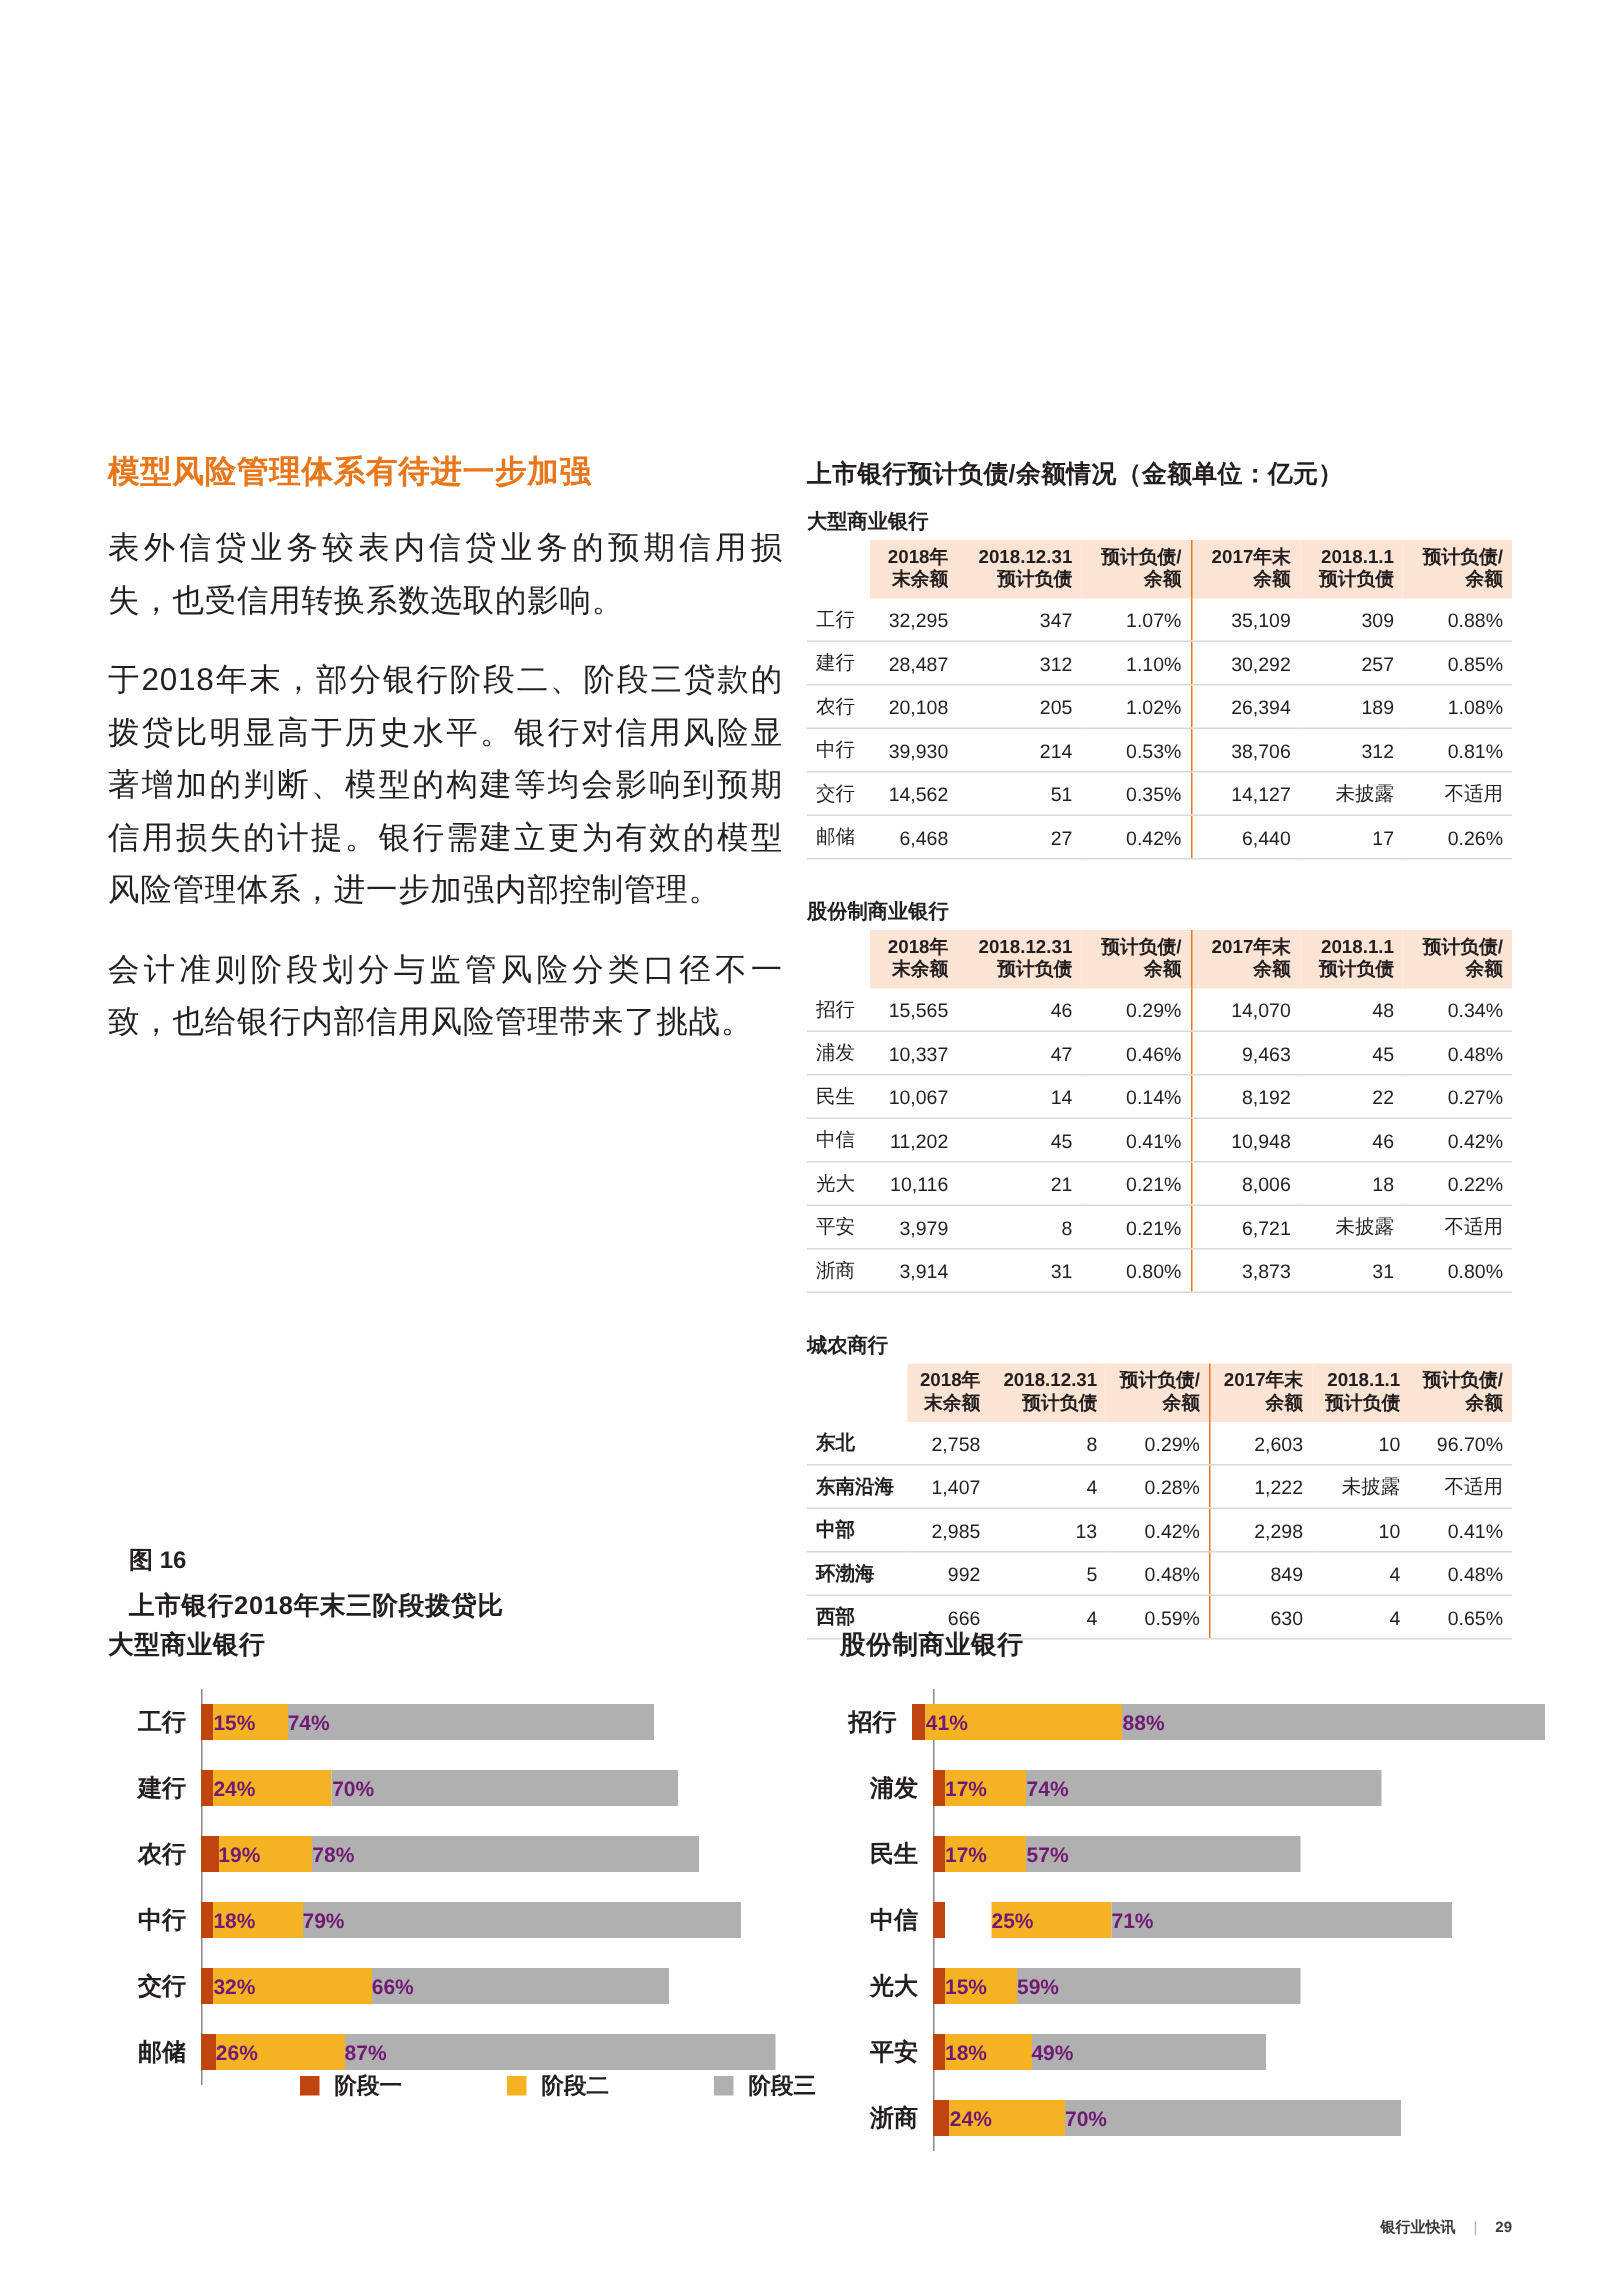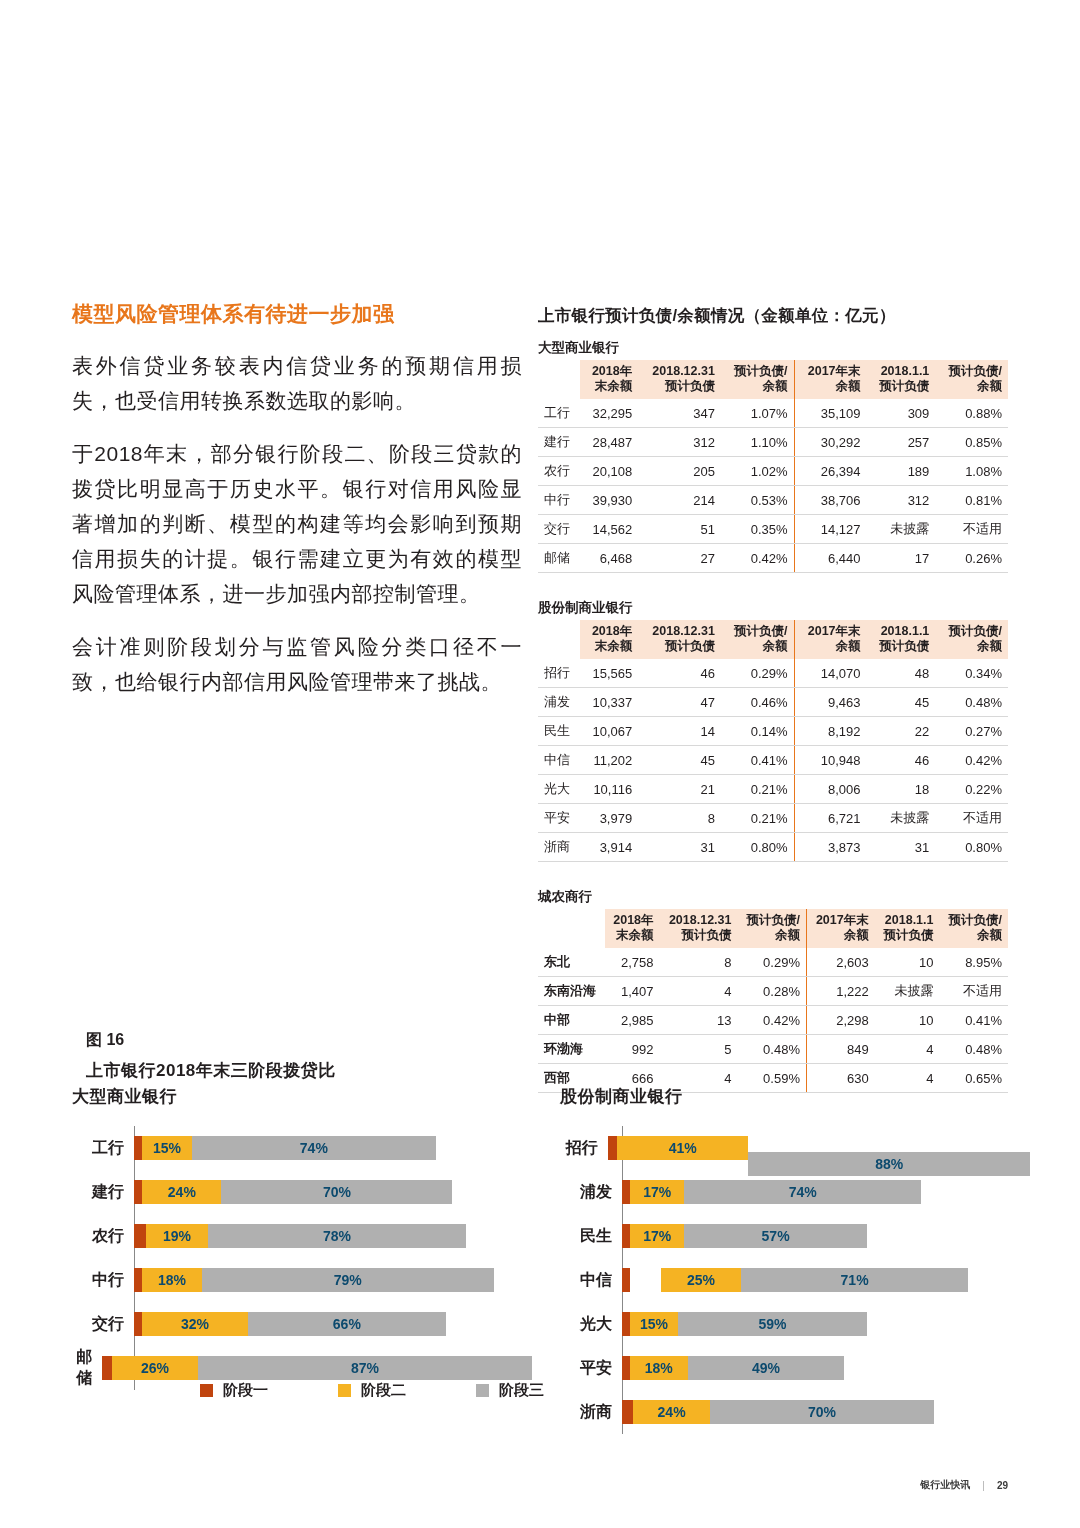--- a/index.html
+++ b/index.html
@@ -166,24 +166,23 @@
     position: relative;
     height: 24px;
   }
   .seg1 { background: #c0440e; }
   .seg2 { background: #f5b323; }
   .seg3 { background: #b0b0b0; }
   .seg-lbl {
     position: absolute;
     left: 0; right: 0; top: 0;
     line-height: 24px;
-    text-align: center;
     font-size: 14px;
     font-weight: bold;
-    color: #0c4a6e;
+    color: #701a75;
   }
   .axis-line {
     position: absolute;
     left: 62px;
     top: 0;
     bottom: 0;
     width: 1px;
     background: #888;
   }
   .chart-body { position: relative; }
@@ -411,21 +410,21 @@
             </tr>
           </thead>
           <tbody>
             <tr>
               <td class="first">东北</td>
               <td>2,758</td>
               <td>8</td>
               <td>0.29%</td>
               <td class=" sep">2,603</td>
               <td>10</td>
-              <td>8.95%</td>
+              <td>96.70%</td>
             </tr>
             <tr>
               <td class="first">东南沿海</td>
               <td>1,407</td>
               <td>4</td>
               <td>0.28%</td>
               <td class=" sep">1,222</td>
               <td>未披露</td>
               <td>不适用</td>
             </tr>
@@ -526,39 +525,39 @@
               </div>
             </div>
           </div>
           <div class="bar-row">
             <div class="bar-cat">邮储</div>
             <div class="bar-track">
               <div class="seg seg1" style="width: 9.9px; background: rgb(192, 68, 14);"></div>
               <div class="seg seg2" style="width: 85.8px; background: rgb(245, 179, 35);">
                 <span class="seg-lbl">26%</span>
               </div>
-              <div class="seg seg3" style="width: 287.1px; background: rgb(176, 176, 176); padding-left: 47px;">
+              <div class="seg seg3" style="width: 287.1px; background: rgb(176, 176, 176);">
                 <span class="seg-lbl">87%</span>
               </div>
             </div>
           </div>
         </div>
     </div>
     <div class="chart-block right">
       <div class="chart-heading">股份制商业银行</div>
       <div class="chart-body" id="chart1">
         <div class="axis-line"></div>
       <div class="bar-row">
             <div class="bar-cat">招行</div>
             <div class="bar-track">
               <div class="seg seg1" style="width: 9.6px; background: rgb(192, 68, 14);"></div>
               <div class="seg seg2" style="width: 131.2px; background: rgb(245, 179, 35);">
                 <span class="seg-lbl">41%</span>
               </div>
-              <div class="seg seg3" style="width: 281.6px; background: rgb(176, 176, 176); margin-top: 16px;">
+              <div class="seg seg3" style="width: 281.6px; background: rgb(176, 176, 176);">
                 <span class="seg-lbl">88%</span>
               </div>
             </div>
           </div>
           <div class="bar-row">
             <div class="bar-cat">浦发</div>
             <div class="bar-track">
               <div class="seg seg1" style="width: 8px; background: rgb(192, 68, 14);"></div>
               <div class="seg seg2" style="width: 54.4px; background: rgb(245, 179, 35);">
                 <span class="seg-lbl">17%</span>

